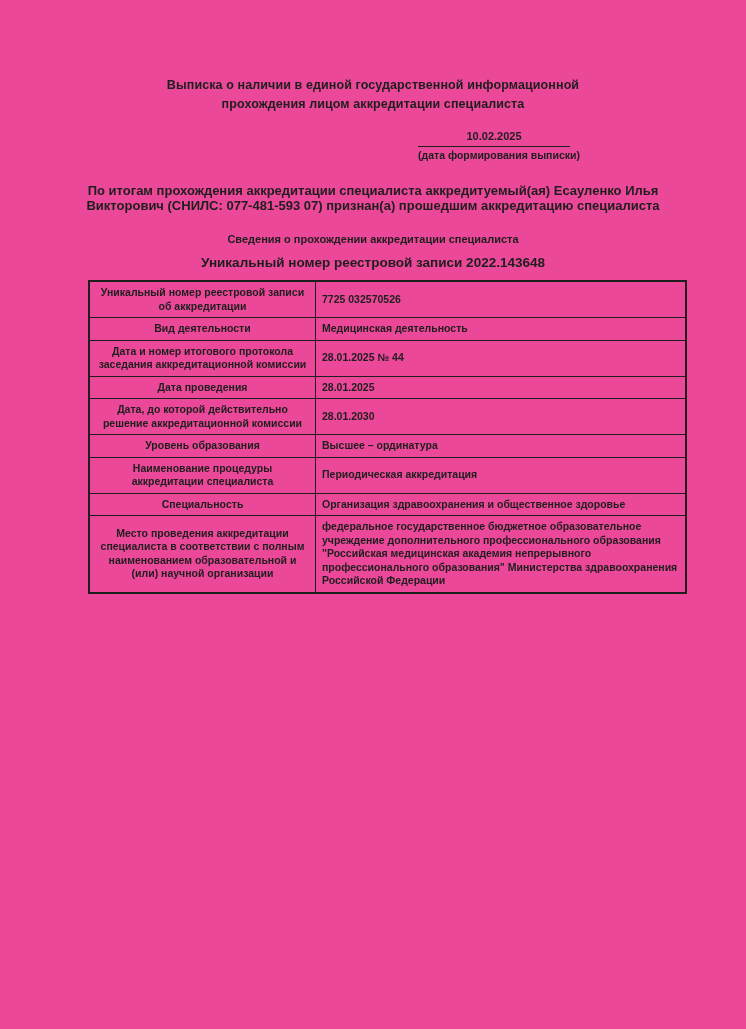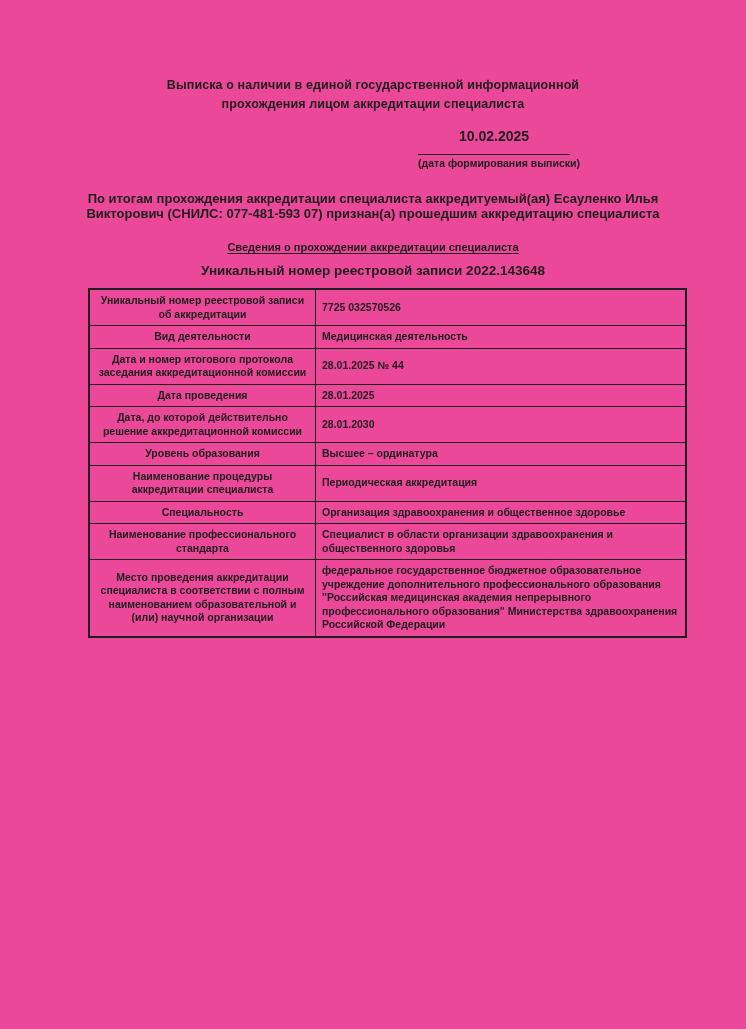--- a/index.html
+++ b/index.html
@@ -26,23 +26,23 @@
     line-height: 19px;
     letter-spacing: 0.1px;
   }
   .date-block {
     margin-top: 15px;
     margin-left: 418px;
     width: 152px;
   }
   .date-value {
     text-align: center;
-    font-size: 14px;
+    font-size: 11px;
     line-height: 14px;
-    padding-bottom: 11px;
+    padding-bottom: 3px;
     border-bottom: 1.5px solid #1e1e1e;
   }
   .date-caption {
     text-align: left;
     font-size: 10.5px;
     line-height: 14px;
     white-space: nowrap;
     margin-top: 1px;
   }
   .intro {
@@ -52,21 +52,20 @@
     font-size: 13px;
     line-height: 15px;
   }
   .section-header {
     margin-top: 19px;
     text-align: center;
     font-size: 11px;
     line-height: 14px;
   }
   .section-header span {
-    text-decoration: underline;
     text-underline-offset: 2px;
   }
   .registry-heading {
     margin-top: 8px;
     text-align: center;
     font-size: 13.5px;
     line-height: 17px;
   }
   table.acc-table {
     margin: 9px 0 0 88px;
@@ -146,24 +145,20 @@
     <tr>
       <td class="col-label">Наименование процедуры аккредитации специалиста</td>
       <td class="col-value">Периодическая аккредитация</td>
     </tr>
 
     <tr>
       <td class="col-label">Специальность</td>
       <td class="col-value">Организация здравоохранения и общественное здоровье</td>
     </tr>
 
-    <tr>
-      <td class="col-label">Наименование профессионального стандарта</td>
-      <td class="col-value">Специалист в области организации здравоохранения и общественного здоровья</td>
-    </tr>
 
     <tr>
       <td class="col-label">Место проведения аккредитации специалиста в соответствии с полным наименованием образовательной и (или) научной организации</td>
       <td class="col-value">федеральное государственное бюджетное образовательное учреждение дополнительного профессионального образования "Российская медицинская академия непрерывного профессионального образования" Министерства здравоохранения Российской Федерации</td>
     </tr>
   </tbody>
   </table>
 
 </div>
 

